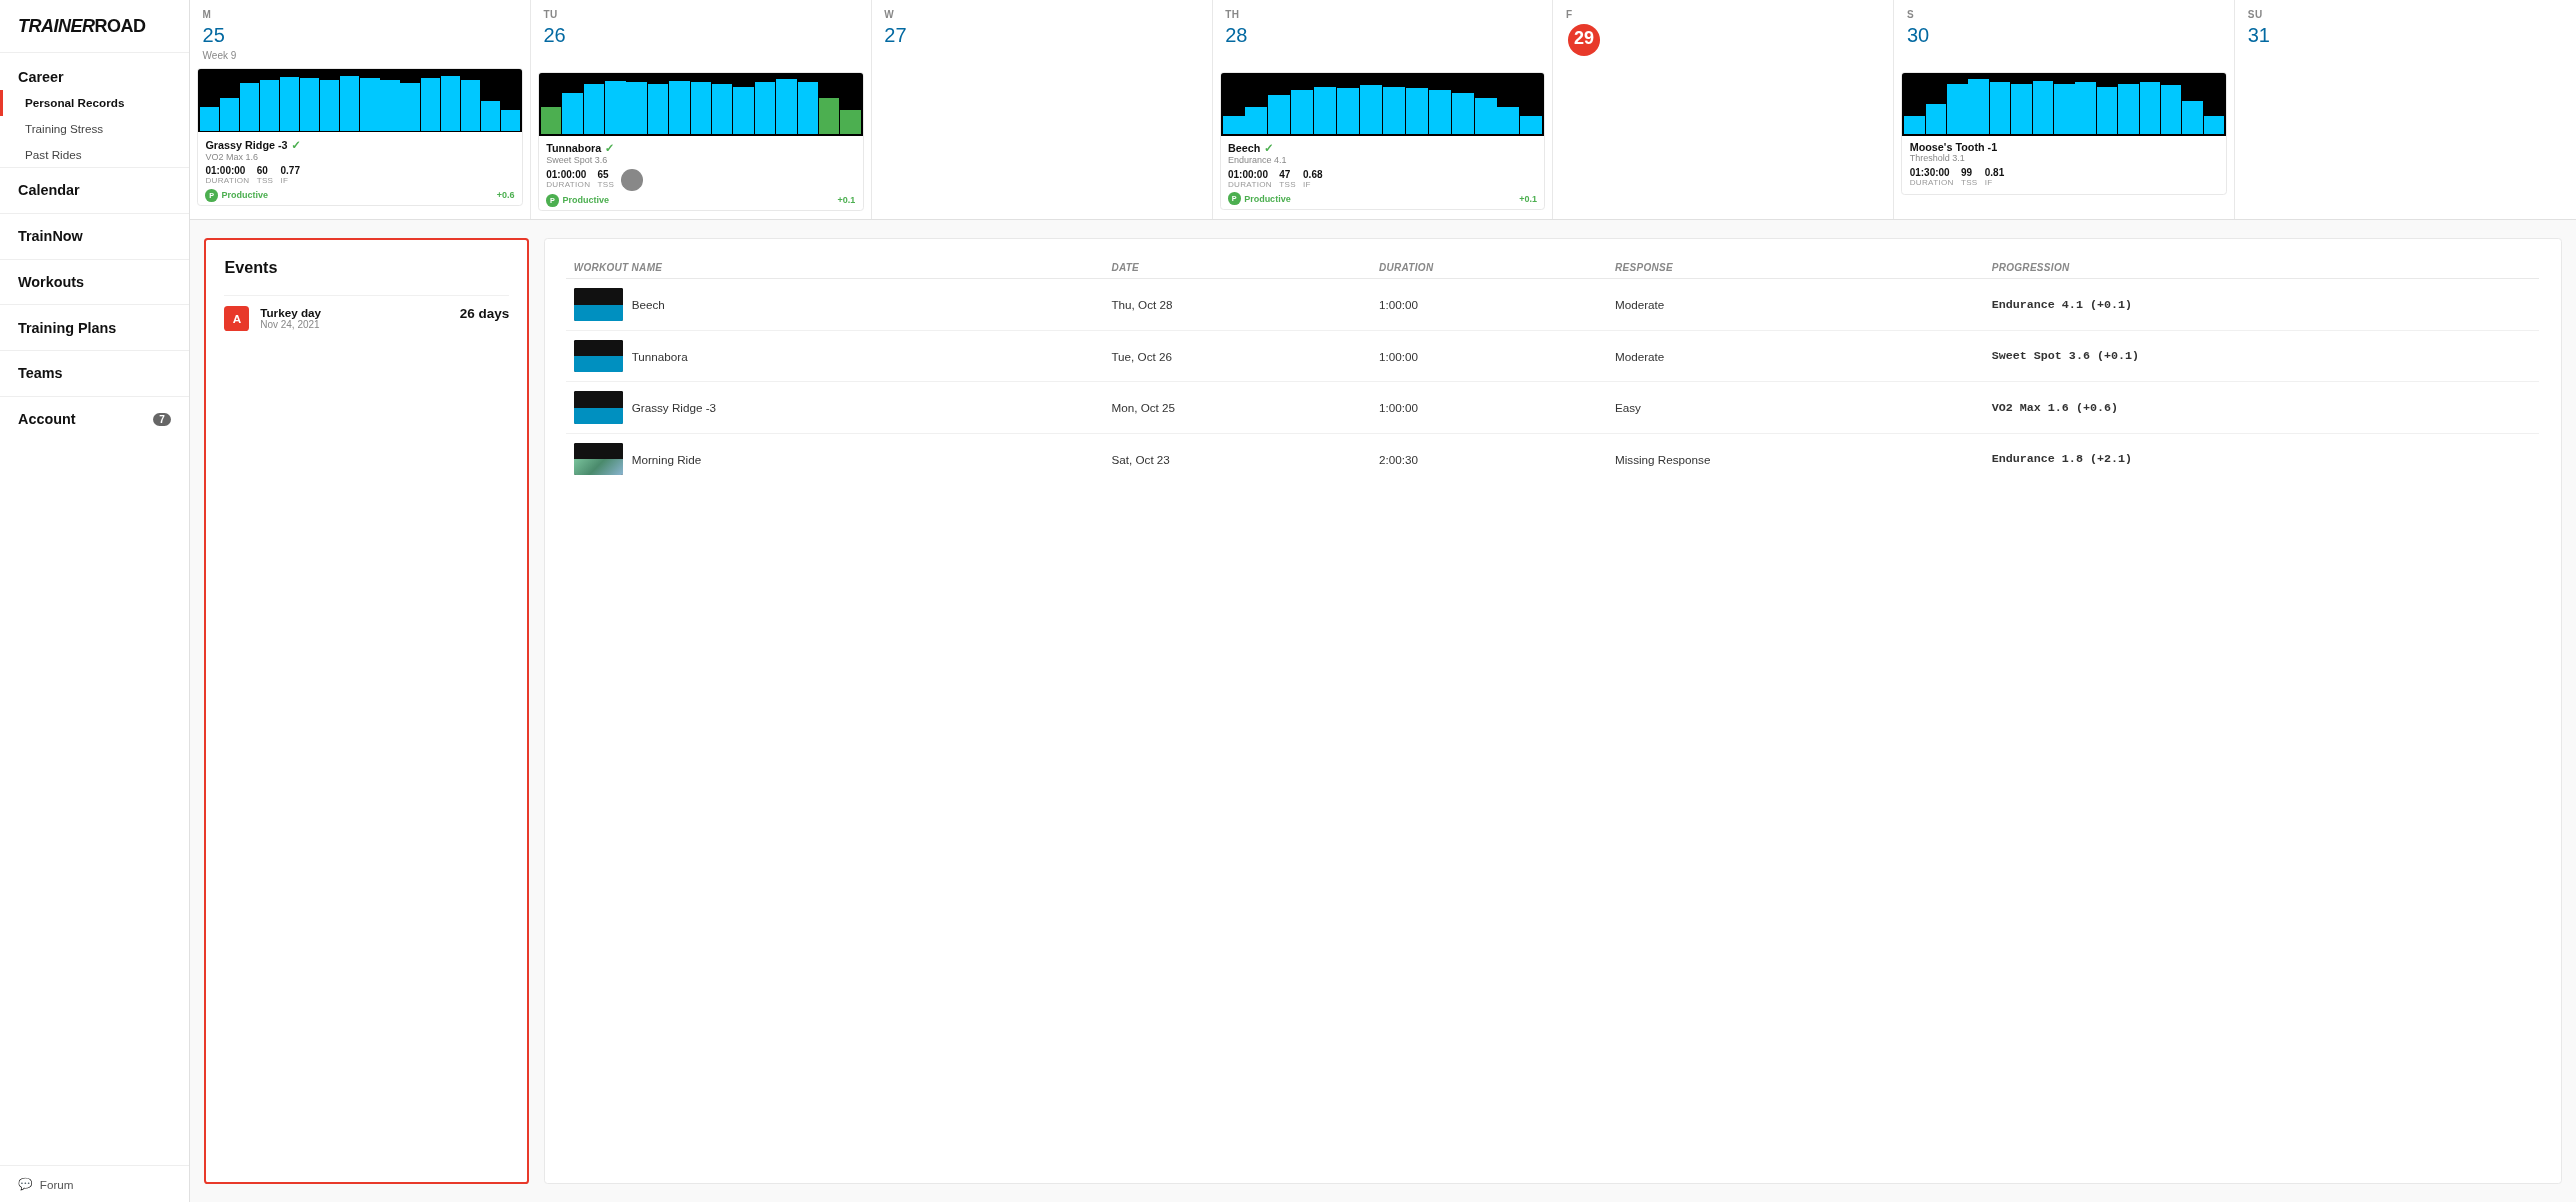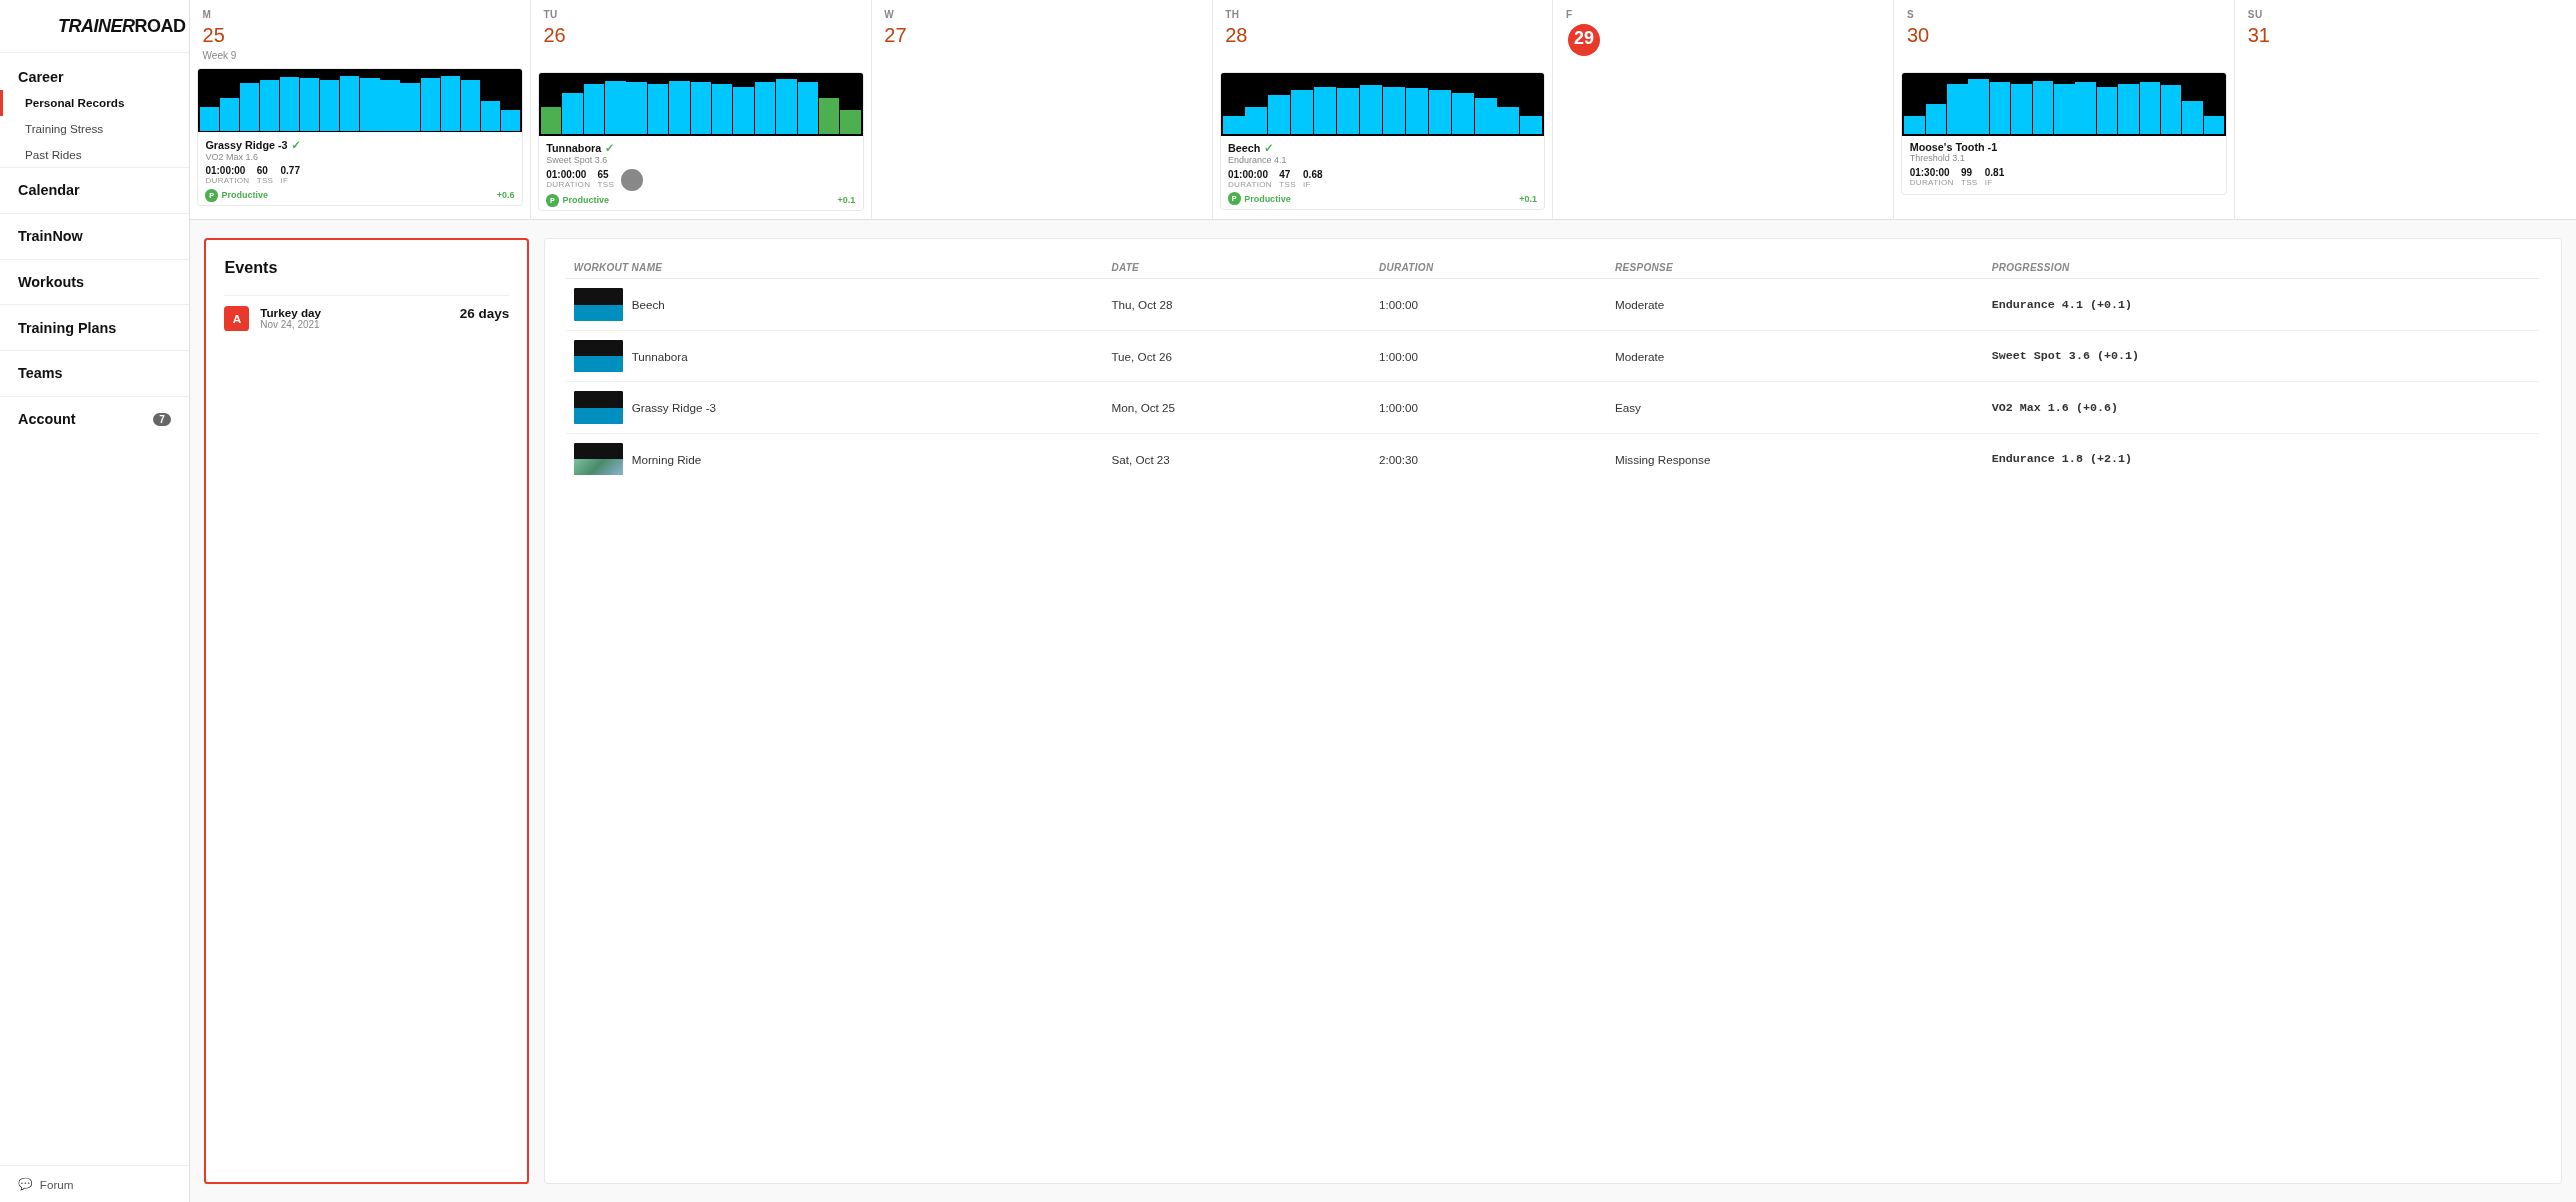--- a/index.html
+++ b/index.html
@@ -113,21 +113,21 @@
       font-size: 10px;
       color: #888;
       font-weight: 600;
       text-transform: uppercase;
       letter-spacing: 0.5px;
     }
     .cal-day-num {
       padding: 0 12.6px 3.6px;
       font-size: 20px;
       font-weight: 300;
-      color: #c2410c;
+      color: #0369a1;
     }
     .cal-day-num.today {
       display: inline-flex;
       align-items: center;
       justify-content: center;
       background: #e8392a;
       color: #fff;
       border-radius: 50%;
       width: 32.5px;
       height: 32.5px;
@@ -345,21 +345,21 @@
     }
     .progression-green { color: #4caf50; font-weight: 600; font-family: Liberation Mono, monospace; }
     .progression-neutral { color: #333; }
     .missing-response { color: #ff9800; }
   </style>
 </head>
 <body>
 
 <div id="sidebar">
   <div class="sidebar-logo">
-    <div class="logo-text"><span style="font-style:italic;color:#111;margin-left:40px;">TRAINER</span><span style="font-weight:900;color:#111;">ROAD</span></div>
+    <div class="logo-text"><span style="font-style:italic;color:#111;">TRAINER</span><span style="font-weight:900;color:#111;">ROAD</span></div>
   </div>
 
   <div class="sidebar-section-label">Career</div>
   <div class="sidebar-item active">Personal Records</div>
   <div class="sidebar-item">Training Stress</div>
   <div class="sidebar-item">Past Rides</div>
 
   <div class="sidebar-main-item">Calendar</div>
   <div class="sidebar-main-item">TrainNow</div>
   <div class="sidebar-main-item">Workouts</div>

